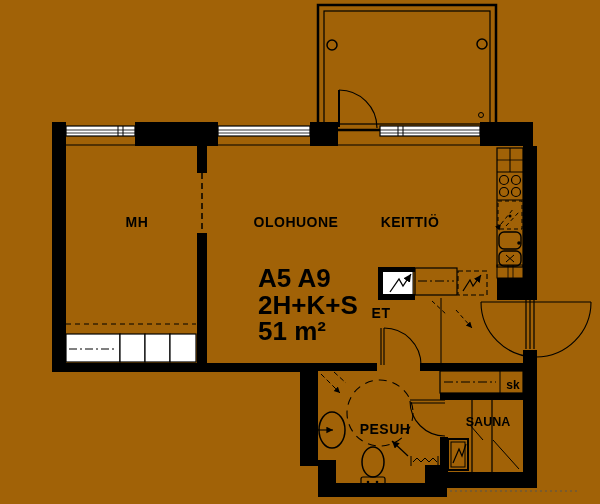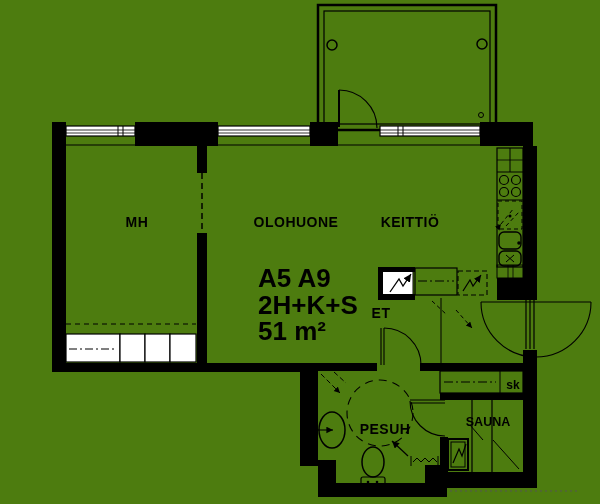--- a/index.html
+++ b/index.html
@@ -1,16 +1,16 @@
 <!DOCTYPE html>
 <html><head>
 <meta charset="utf-8">
 <style>
   html,body{margin:0;padding:0;background:#fff;}
-  #stage{position:relative;width:600px;height:504px;background:#4d7c0f;overflow:hidden;
+  #stage{position:relative;width:600px;height:504px;background:#a16207;overflow:hidden;
          font-family:"Liberation Sans", sans-serif;}
   svg{position:absolute;left:0;top:0;}
   text{fill:#000;font-family:"Liberation Sans", sans-serif;font-weight:bold;}
   .room-label{font-size:14px;letter-spacing:0.5px;}
   .small-label{font-size:12px;}
   .info-label{font-size:26px;letter-spacing:0px;}
 </style>
 </head>
 <body>
 

